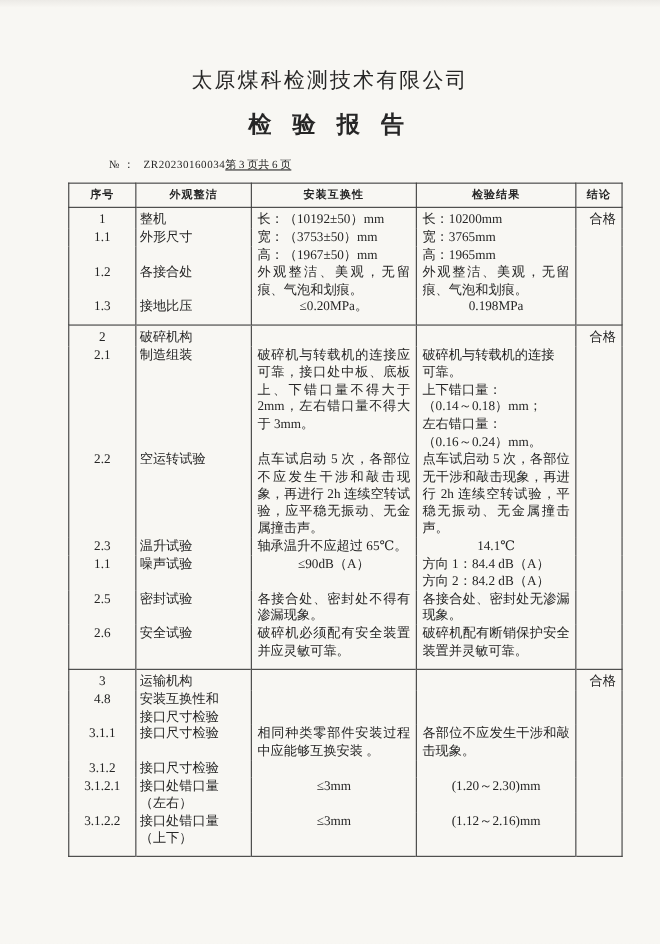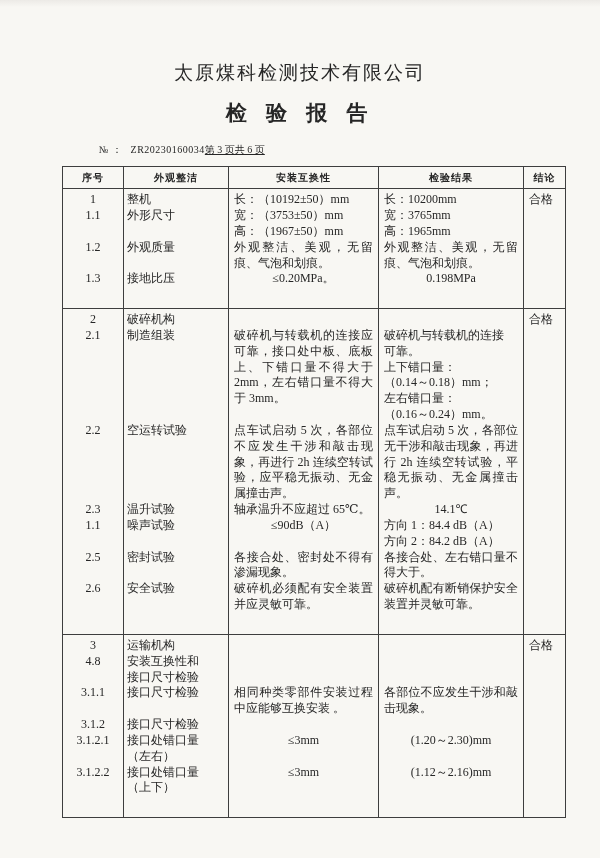--- a/index.html
+++ b/index.html
@@ -55,26 +55,26 @@
     letter-spacing:1px;
   }
   td {
     border-left:1px solid #3e3e3e;
     vertical-align:top;
     padding:0 5px;
     white-space:pre-line;
   }
   td:first-child { border-left:none; }
   tbody tr:first-child td { padding-top:3px; }
-  tbody tr:last-child td { padding-bottom:21px; }
+  tbody tr:last-child td { padding-bottom:8px; }
   .c-no  { text-align:center; padding:0 2px; }
   .c-item{ padding:0 3px; }
   .c-req, .c-res { text-align:justify; }
-  .c-con { text-align:left; padding-top:3px; }
-  .center { text-align:center; text-align-last:center;font-family:Liberation Serif, serif; }
+  .c-con { text-align:right; padding-top:3px; }
+  .center { text-align:center; text-align-last:center; }
 </style>
 </head>
 <body>
 
 <div class="page">
 
   <div class="company">太原煤科检测技术有限公司</div>
   <div class="title">检 验 报 告</div>
 
   <div class="meta">
@@ -117,21 +117,21 @@
         <td class="c-res">宽：3765mm</td>
       </tr>
       <tr>
         <td class="c-no"></td>
         <td class="c-item"></td>
         <td class="c-req">高：（1967±50）mm</td>
         <td class="c-res">高：1965mm</td>
       </tr>
       <tr>
         <td class="c-no">1.2</td>
-        <td class="c-item">外观质量</td>
+        <td class="c-item">各接合处</td>
         <td class="c-req">外观整洁、美观，无留痕、气泡和划痕。</td>
         <td class="c-res">外观整洁、美观，无留痕、气泡和划痕。</td>
       </tr>
       <tr>
         <td class="c-no">1.3</td>
         <td class="c-item">接地比压</td>
         <td class="c-req center">≤0.20MPa。</td>
         <td class="c-res center">0.198MPa</td>
       </tr>
     </tbody>
@@ -171,21 +171,21 @@
         <td class="c-no">1.1</td>
         <td class="c-item">噪声试验</td>
         <td class="c-req center">≤90dB（A）</td>
         <td class="c-res">方向 1：84.4 dB（A）
 方向 2：84.2 dB（A）</td>
       </tr>
       <tr>
         <td class="c-no">2.5</td>
         <td class="c-item">密封试验</td>
         <td class="c-req">各接合处、密封处不得有渗漏现象。</td>
-        <td class="c-res">各接合处、左右错口量不得大于。</td>
+        <td class="c-res">各接合处、密封处无渗漏现象。</td>
       </tr>
       <tr>
         <td class="c-no">2.6</td>
         <td class="c-item">安全试验</td>
         <td class="c-req">破碎机必须配有安全装置并应灵敏可靠。</td>
         <td class="c-res">破碎机配有断销保护安全装置并灵敏可靠。</td>
       </tr>
     </tbody>
 
     <tbody class="section">

